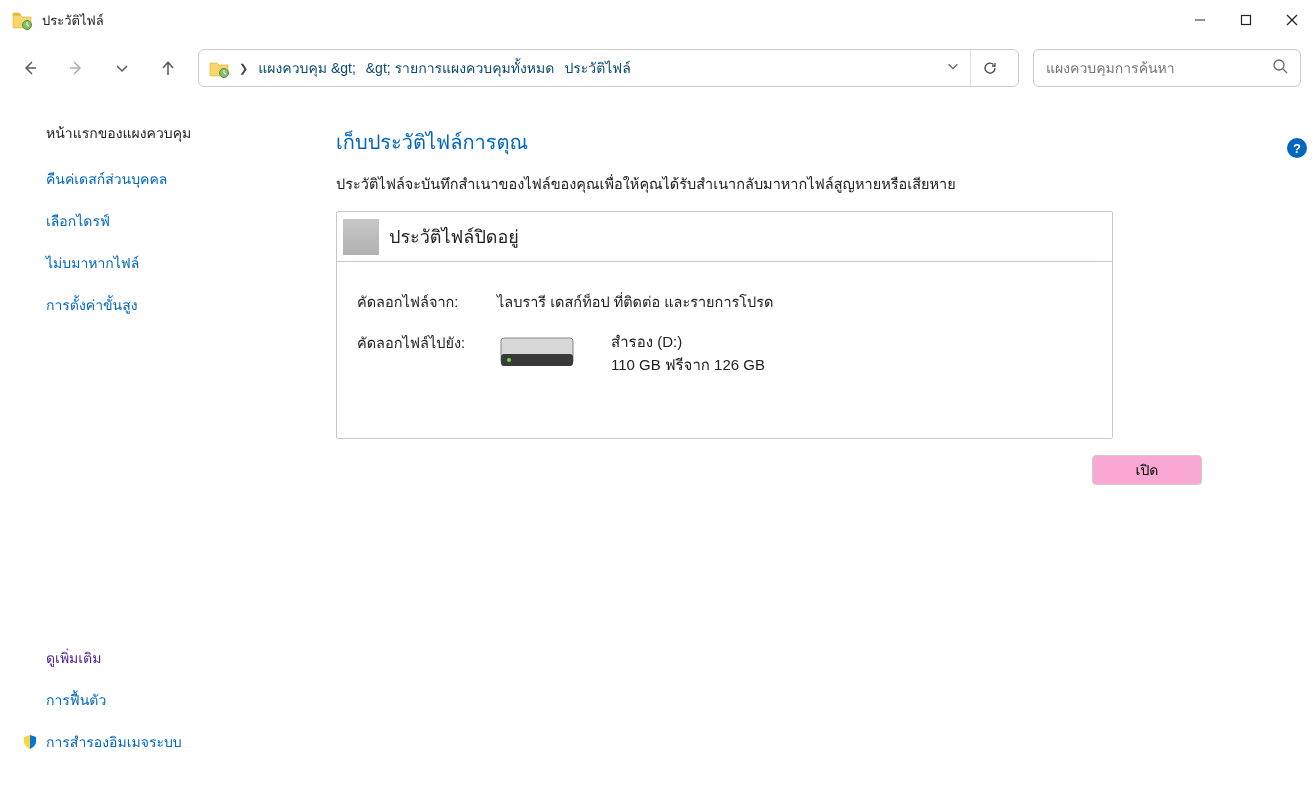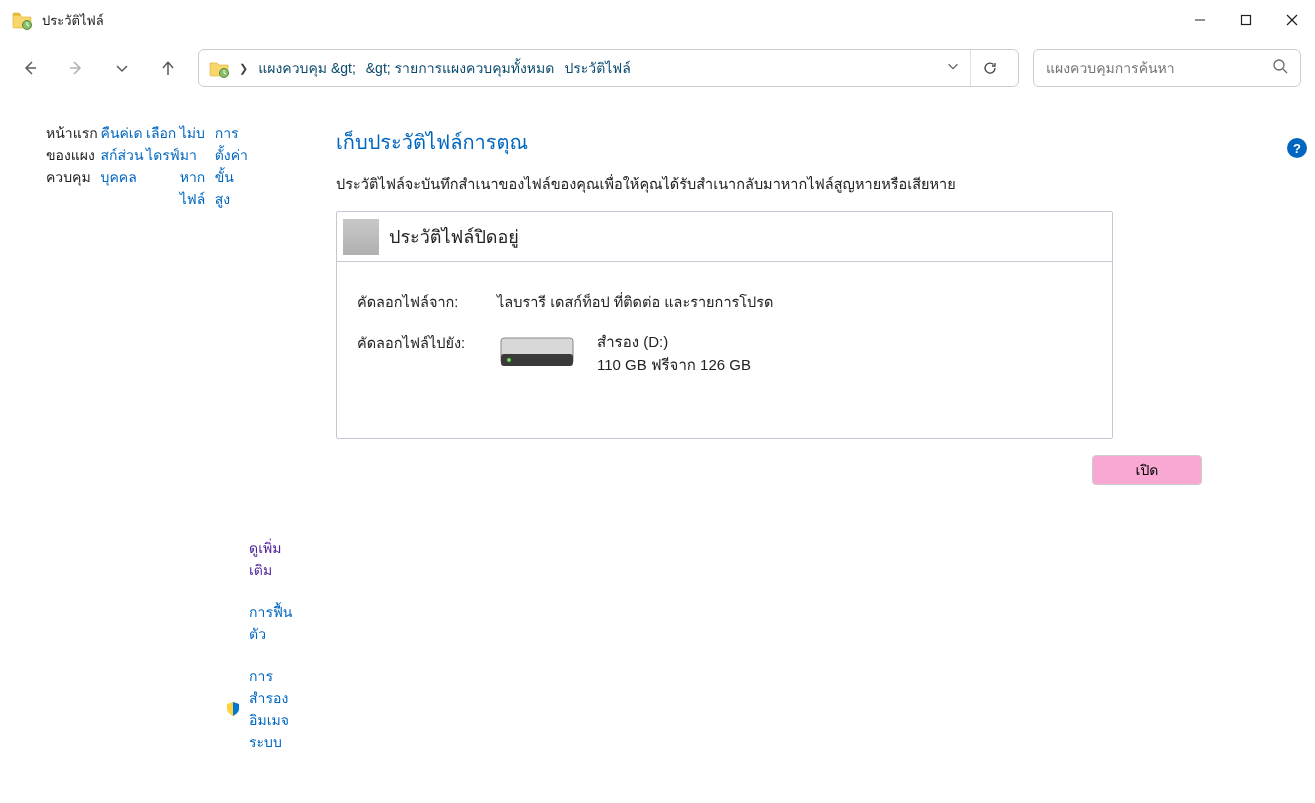--- a/index.html
+++ b/index.html
@@ -28,42 +28,42 @@
   .refresh { width: 38px; display: flex; align-items: center; justify-content: center; border-left: 1px solid #e0e0e0; height:100%; cursor:pointer; }
 
   .search-bar { width: 268px; height: 38px; border: 1px solid #ccc; border-radius: 6px; display: flex; align-items: center; padding: 0 12px; }
   .search-input { flex: 1; border: none; outline: none; font-size: 14px; }
   .search-icon { color: #666; }
 
   
   .body { display: flex; height: calc(803px - 40px - 56px); position: relative; }
 
   
-  .sidebar { width: 300px; padding: 26px 0 20px 46px; display:flex; flex-direction:row; }
+  .sidebar { width: 300px; padding: 26px 0 20px 46px; display:flex; flex-direction:column; }
   .sidebar a { display:block; color:#0067c0; font-size:14px; text-decoration:none; margin-bottom:20px; cursor:pointer; }
   .sidebar a.plain { color:#222; margin-bottom:24px; }
   .sidebar-footer { margin-top:auto; padding-bottom:30px; }
   .sidebar-footer .row { display:flex; align-items:center; gap:8px; margin-top:20px; }
   .shield { width:16px; height:16px; }
 
   
   .content { flex: 1; padding: 30px 40px 0 36px; position:relative; }
   .heading { font-size: 20px; color:#0067c0; margin-bottom:14px; }
   .sub { font-size: 14.5px; color:#222; margin-bottom:16px; }
 
   .panel { border:1px solid #c3c8d4; border-radius:2px; width: 777px; }
   .panel-header { display:flex; align-items:center; height:50px; border-bottom:1px solid #c3c8d4; }
   .gray-square { width:36px; height:36px; background:linear-gradient(#c8c8c8,#b0b0b0); margin:0 10px 0 6px; }
   .panel-title { font-size:18px; color:#222; }
   .panel-body { padding: 28px 20px 44px 20px; }
   .kv { display:flex; align-items:flex-start; margin-bottom:18px; font-size:14.5px; color:#222; }
   .kv .k { width:140px; }
   .drive-row { display:flex; align-items:center; gap:20px; }
   .drive-svg { width:80px; height:40px; }
-  .drive-text { font-size:15px; color:#222; line-height:1.5; }
+  .drive-text { font-size:15px; color:#222; line-height:1.5;margin-left:14px; }
 
   .action-row { display:flex; justify-content:flex-end; width:866px; margin-top:16px; }
   .open-btn { width:110px; height:30px; border:1px solid #ccc; border-radius:4px; background:#f9a8d4; font-size:14px; cursor:pointer; }
 
   .help-icon { position:absolute; top:138px; right:8px; width:20px; height:20px; background:#0067c0; border-radius:50%; color:#fff; display:flex; align-items:center; justify-content:center; font-size:13px; font-weight:bold; cursor:pointer; }
 </style>
 </head>
 <body>
 
 <div class="titlebar">

